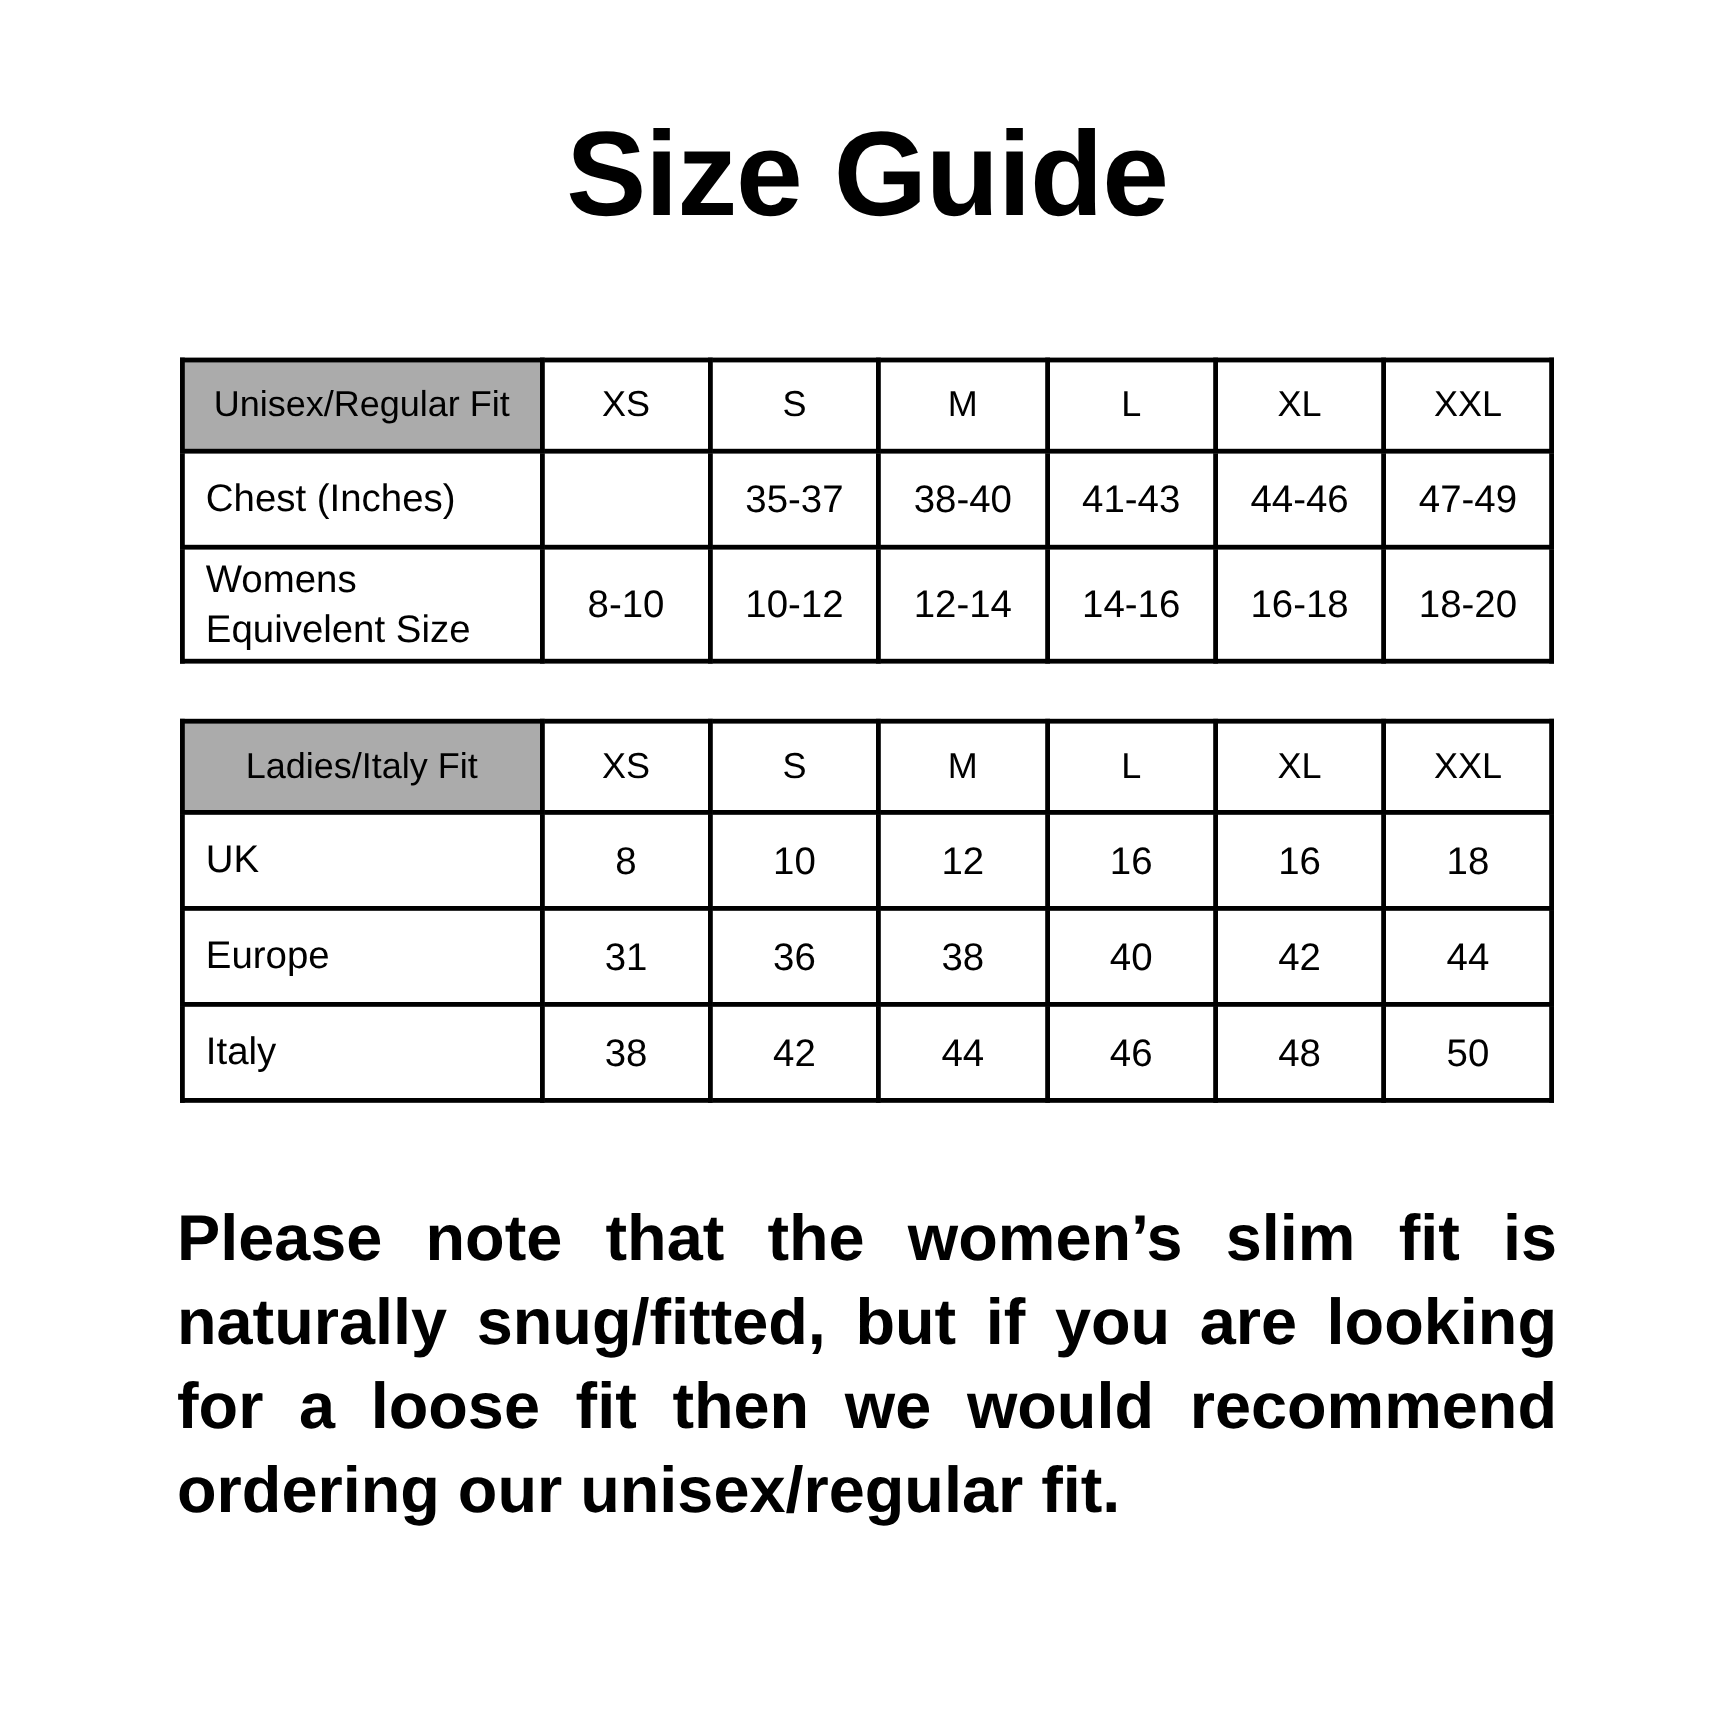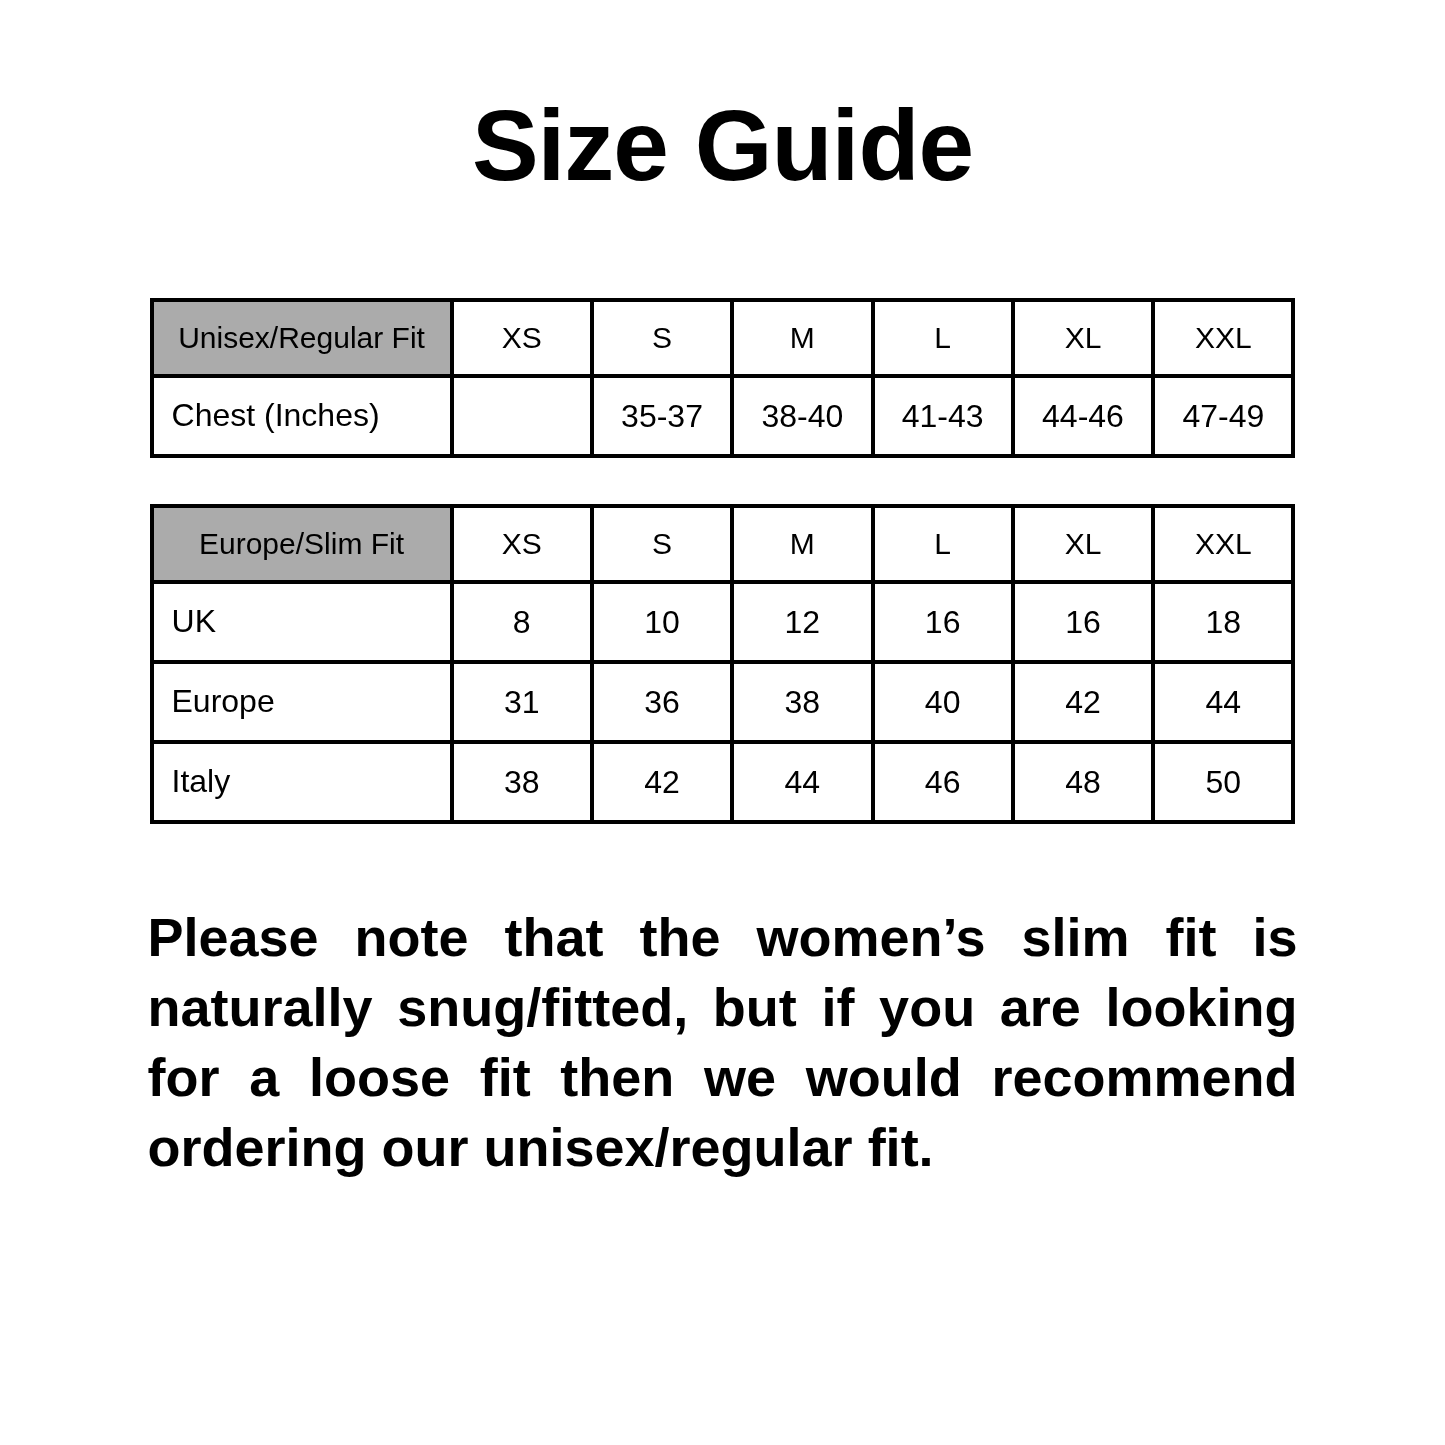--- a/index.html
+++ b/index.html
@@ -98,36 +98,45 @@
       <tbody>
         <tr>
           <td class="row-label">Chest (Inches)</td>
           <td></td>
           <td>35-37</td>
           <td>38-40</td>
           <td>41-43</td>
           <td>44-46</td>
           <td>47-49</td>
         </tr>
+        <tr>
+          <td class="row-label">Womens Equivelent Size</td>
+          <td>8-10</td>
+          <td>10-12</td>
+          <td>12-14</td>
+          <td>14-16</td>
+          <td>16-18</td>
+          <td>18-20</td>
+        </tr>
       </tbody>
     </table>
 
   <table class="size-table second">
       <colgroup>
         <col class="label-col">
         <col class="size-col">
         <col class="size-col">
         <col class="size-col">
         <col class="size-col">
         <col class="size-col">
         <col class="size-col">
       </colgroup>
       <thead>
         <tr>
-          <th class="corner">Europe/Slim Fit</th>
+          <th class="corner">Ladies/Italy Fit</th>
           <th>XS</th>
           <th>S</th>
           <th>M</th>
           <th>L</th>
           <th>XL</th>
           <th>XXL</th>
         </tr>
       </thead>
       <tbody>
         <tr>

